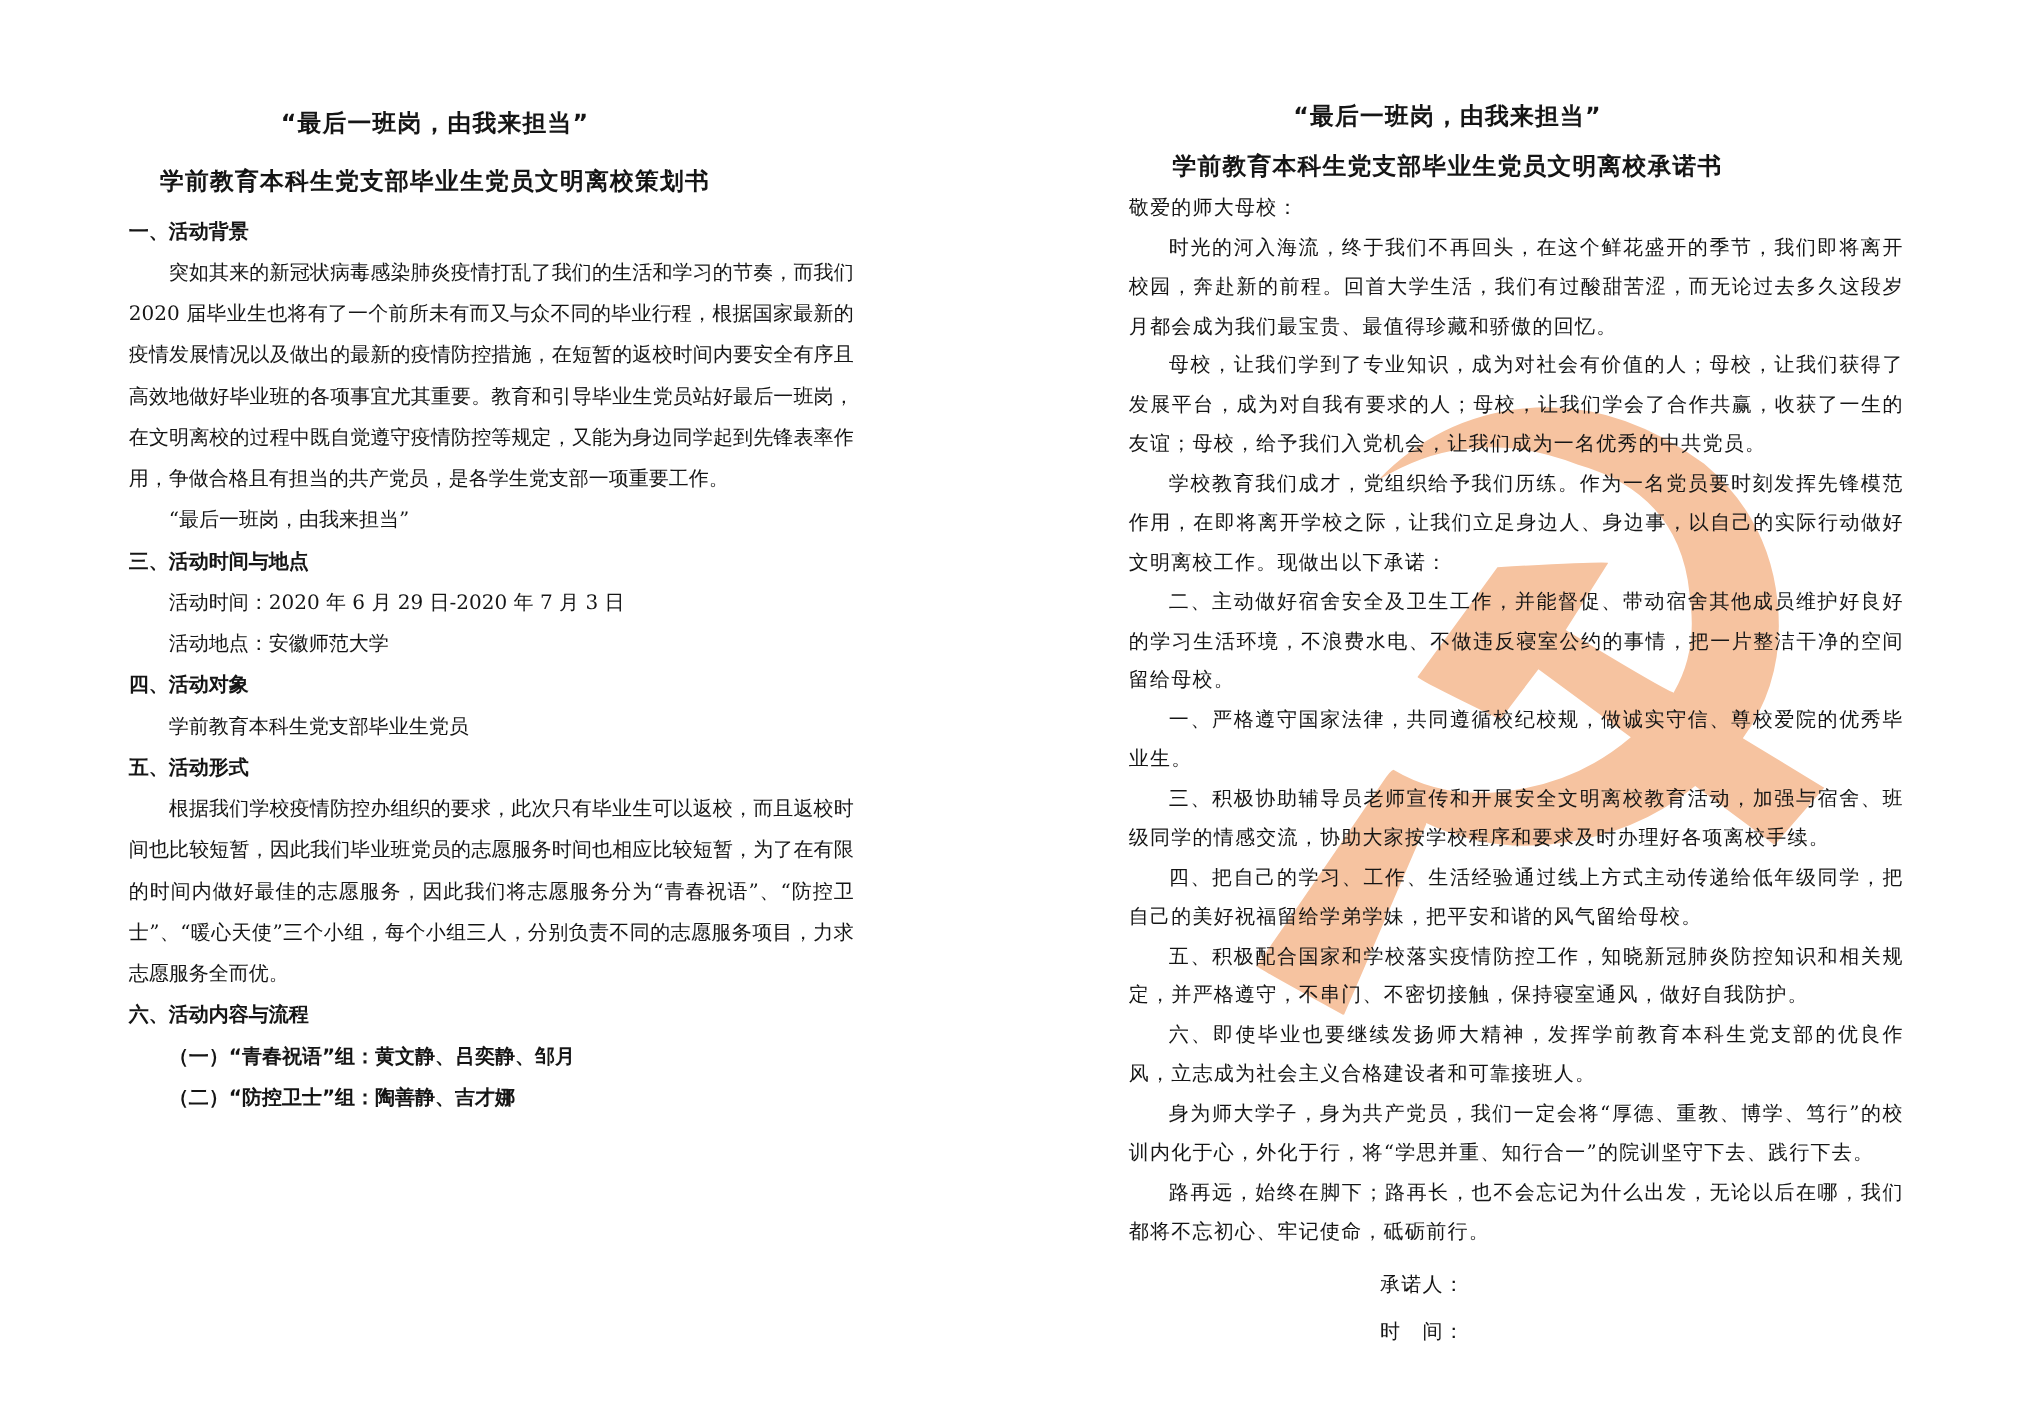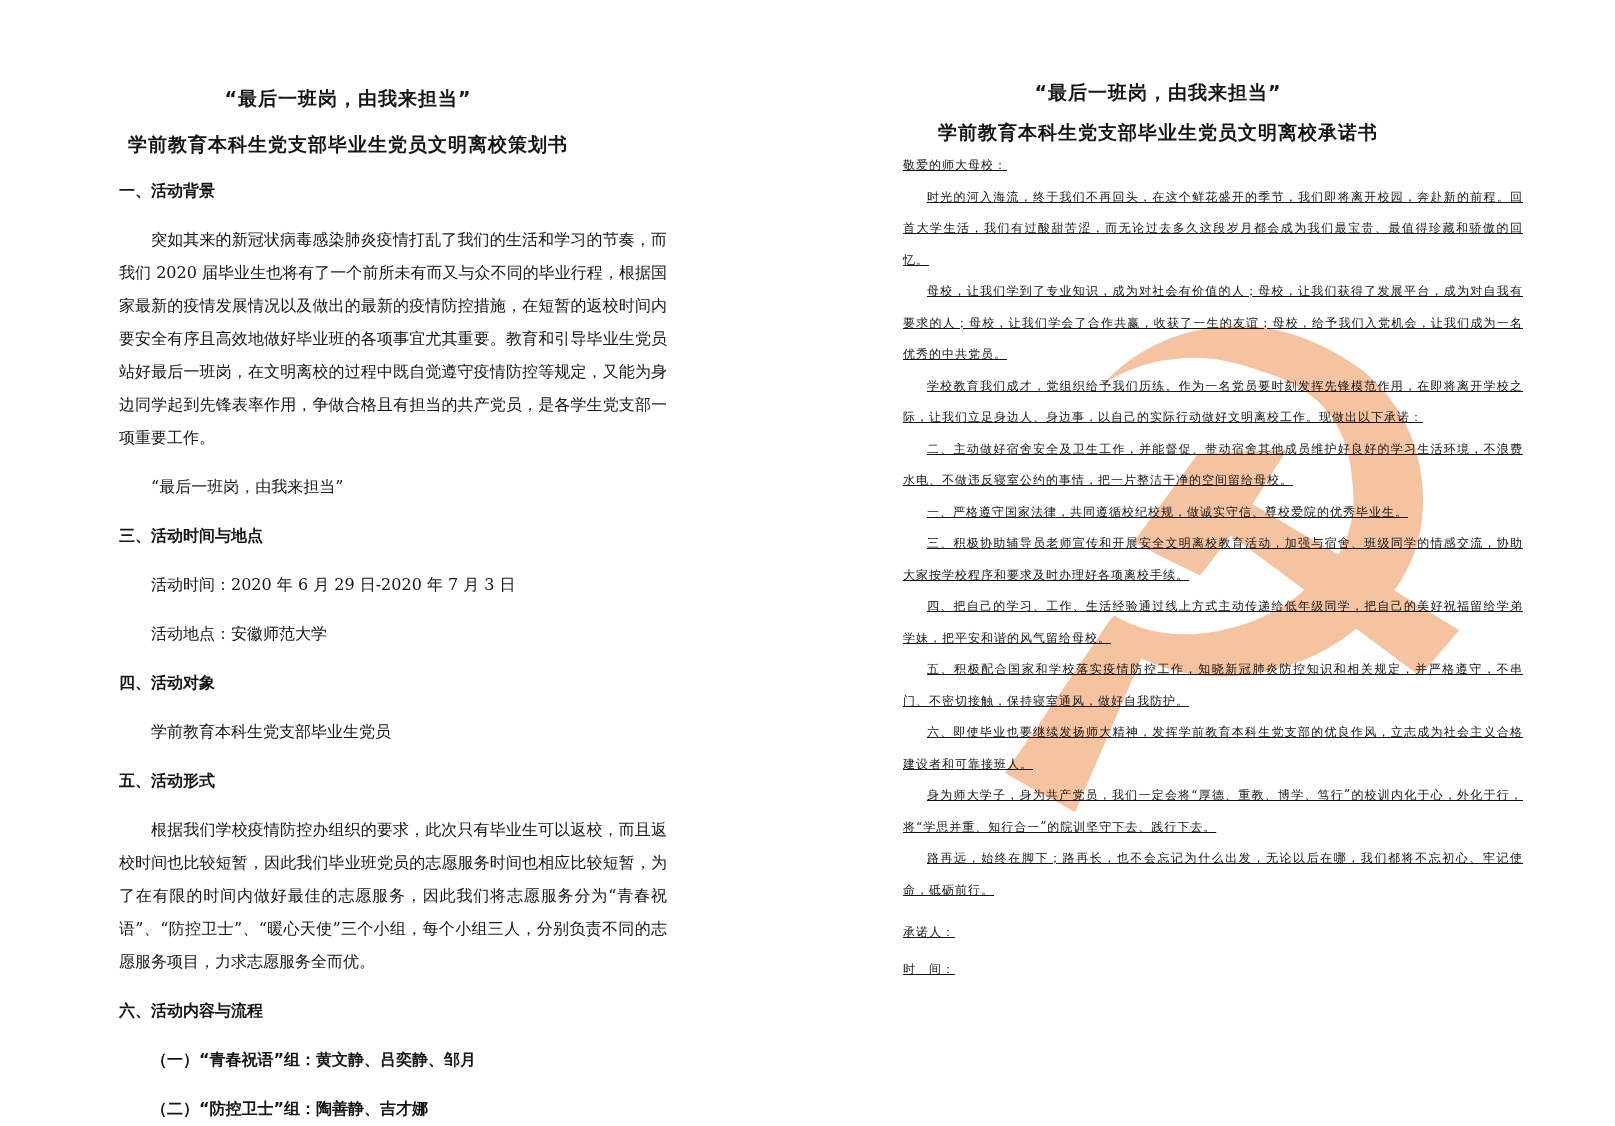--- a/index.html
+++ b/index.html
@@ -22,31 +22,31 @@
   .page-subtitle{
     font-family:"DejaVu Sans","Liberation Sans",sans-serif;
     font-weight:bold;font-size:19px;text-align:center;margin:0 0 16px 0;
     letter-spacing:1px;
   }
   #left-page .page-subtitle{padding-right:90px;margin-bottom:10px;}
   #right-page .page-subtitle{padding-right:110px;margin-bottom:4px;}
 
   
   #left-blocks{font-size:16px;line-height:33px;position:relative;z-index:1;}
-  .blk{margin:16px;}
+  .blk{margin:0;}
   .blk.h{font-weight:bold;font-family:"DejaVu Sans","Liberation Sans",sans-serif;}
   .blk.h2{font-weight:bold;font-family:"DejaVu Sans","Liberation Sans",sans-serif;text-indent:2em;}
   .blk.line{text-indent:2em;}
   .blk.p{text-indent:2em;text-align:justify;}
 
   
-  #right-body{font-size:12px;line-height:31.5px;letter-spacing:1px;position:relative;z-index:1;text-decoration:underline;}
+  #right-body{font-size:16px;line-height:31.5px;letter-spacing:1px;position:relative;z-index:1;}
   .salutation{margin:0;}
   .para{margin:0;text-indent:2em;text-align:justify;}
-  .signoff{margin-top:8px;line-height:37px;text-align:left;padding-right:150px;}
+  .signoff{margin-top:8px;line-height:37px;text-align:center;padding-right:150px;}
   .signoff div{margin:0;}
 
   
   .watermark{
     position:absolute;left:30px;top:175px;width:560px;height:660px;
     z-index:0;pointer-events:none;overflow:hidden;
     font-family:"DejaVu Sans","Liberation Sans",sans-serif;
     font-size:640px;line-height:640px;
     transform:rotate(-6deg);
     user-select:none;

